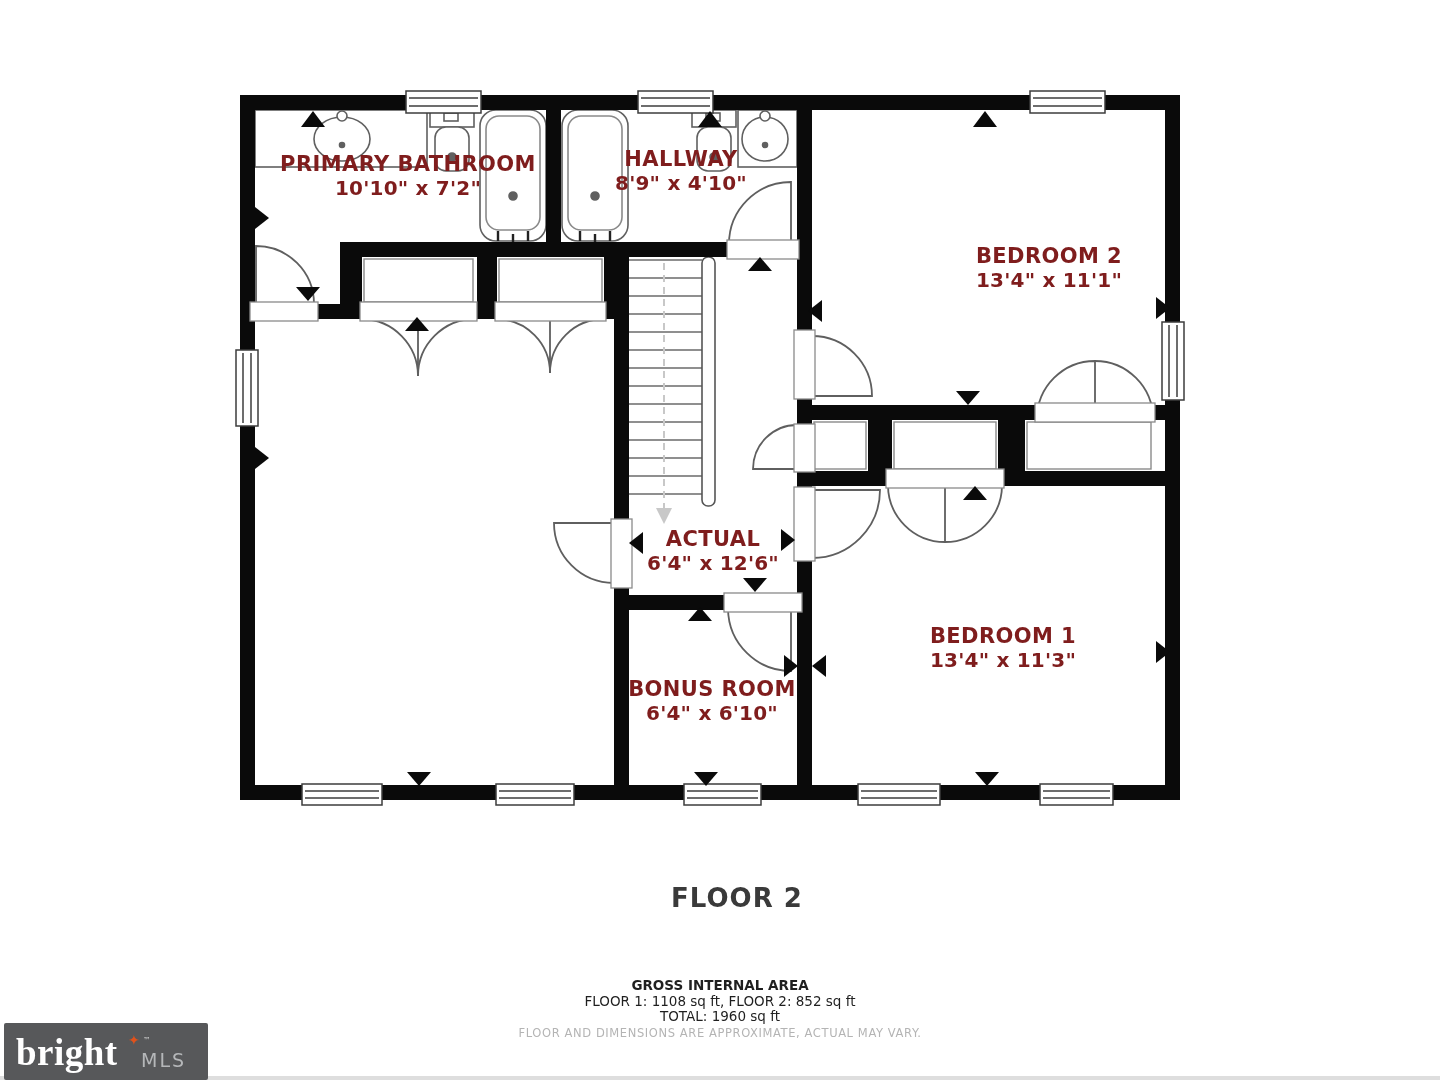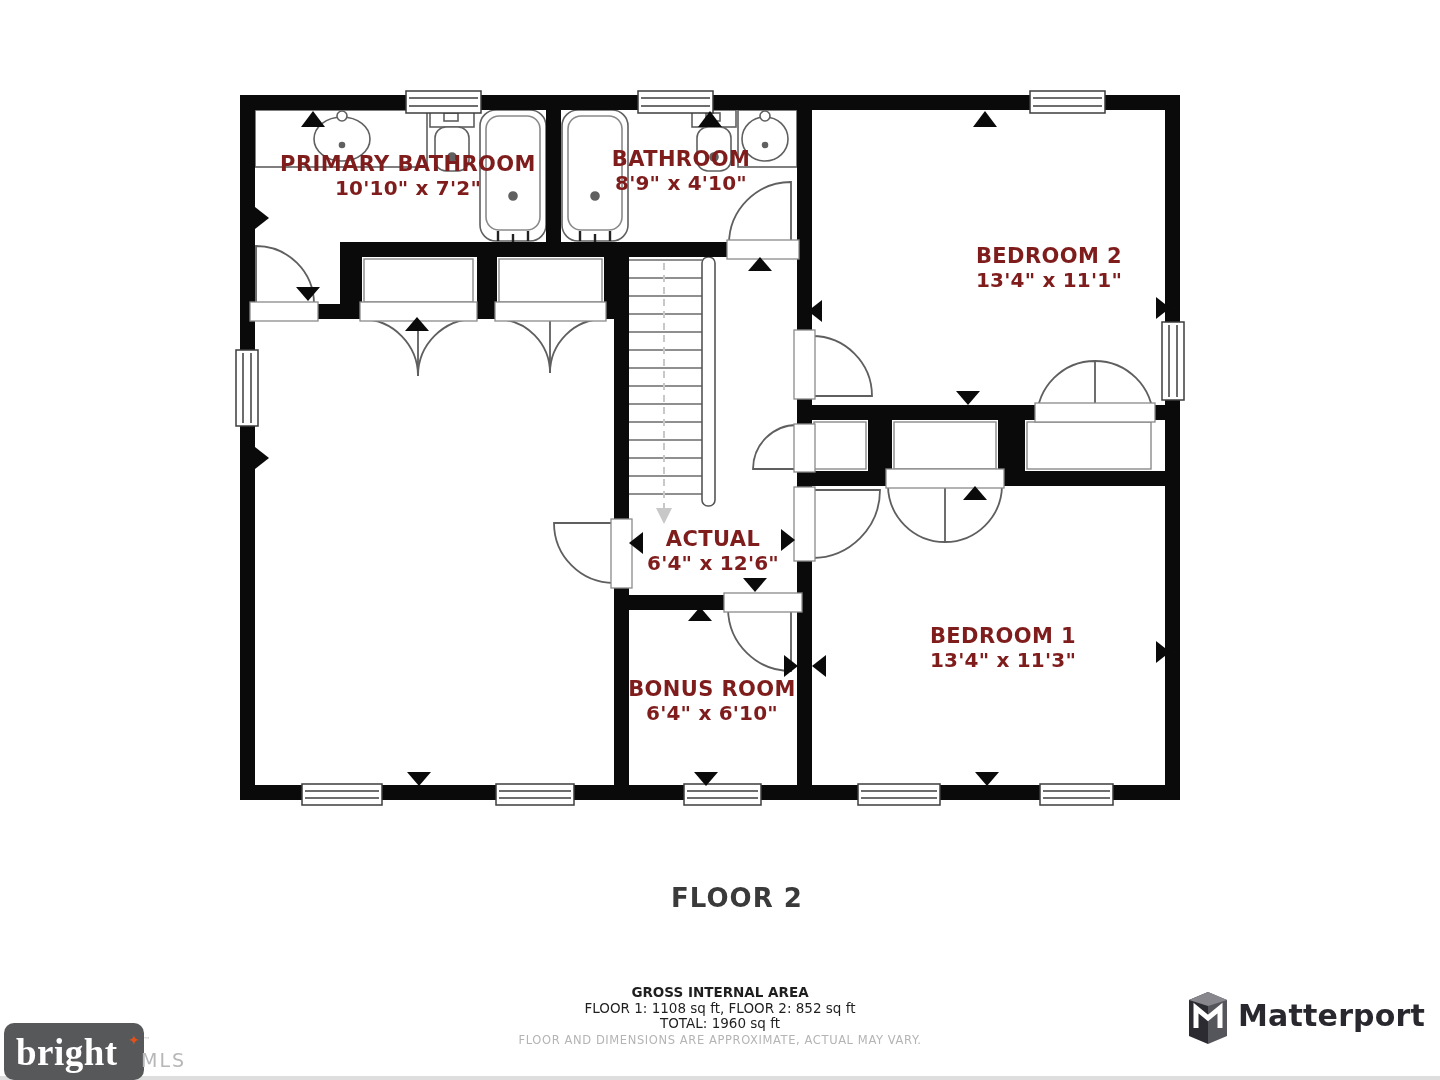--- a/index.html
+++ b/index.html
@@ -6,26 +6,26 @@
   #stage{position:relative;width:1440px;height:1080px;background:#ffffff;overflow:hidden;
          font-family:"DejaVu Sans","Liberation Sans",sans-serif;}
   #plan-svg{position:absolute;left:0;top:0;}
   .room-label{position:absolute;transform:translate(-50%,-50%);text-align:center;
               color:#7f1d1d;font-weight:bold;white-space:nowrap;}
   .room-name{font-size:21px;letter-spacing:.4px;}
   .room-dims{font-size:20px;letter-spacing:.2px;}
   .floor-title{position:absolute;left:737px;top:898px;transform:translate(-50%,-50%);
                font-size:26px;font-weight:bold;color:#3a3a3a;letter-spacing:1px;}
   .area-block{position:absolute;left:720px;top:978px;transform:translate(-50%,0);
-              text-align:center;color:#1f1f1f;line-height:15.5px;margin-top:7px;}
+              text-align:center;color:#1f1f1f;line-height:15.5px;}
   .area-title{font-size:13.5px;font-weight:bold;}
   .area-line{font-size:13.5px;}
   .area-disclaimer{font-size:11.5px;color:#b4b4b4;letter-spacing:.6px;margin-top:1px;}
-  .bright-box{position:absolute;left:4px;top:1023px;width:140px;height:57px;background:#57585a;
-              border-radius:10px;text-decoration:underline;}
+  .bright-box{position:absolute;left:4px;top:1023px;width:204px;height:57px;background:#57585a;
+              border-radius:2px;text-decoration:underline;}
   .bright-word{position:absolute;left:12px;top:8px;font-family:"Liberation Serif","DejaVu Serif",serif;
                font-weight:bold;font-size:37px;color:#ffffff;letter-spacing:.5px;}
   .bright-star{position:absolute;left:124px;top:9px;color:#e0521c;font-size:14px;}
   .bright-tm{position:absolute;left:139px;top:13px;color:#cccccc;font-size:8px;}
   .bright-mls{position:absolute;left:137px;top:26px;font-size:19px;color:#b5b7b9;letter-spacing:2px;
               font-family:"DejaVu Sans","Liberation Sans",sans-serif;}
   .matterport{position:absolute;left:1186px;top:990px;width:240px;height:56px;}
   .matterport-text{position:absolute;left:52px;top:8px;font-size:30px;font-weight:bold;color:#28282e;
                    letter-spacing:.2px;}
   .bottom-strip{position:absolute;left:0;top:1076px;width:1440px;height:4px;background:#dedede;}
@@ -268,21 +268,21 @@
       <polygon points="694,772 718,772 706,786"></polygon>
       <polygon points="975,772 999,772 987,786"></polygon>
     </g>
   </svg>
 
   <div class="room-label" style="left:408px;top:176px;">
     <div class="room-name">PRIMARY BATHROOM</div>
     <div class="room-dims">10'10" x 7'2"</div>
   </div>
   <div class="room-label" style="left:681px;top:171px;">
-    <div class="room-name">BATHROOM</div>
+    <div class="room-name">HALLWAY</div>
     <div class="room-dims">8'9" x 4'10"</div>
   </div>
   <div class="room-label" style="left:1049px;top:268px;">
     <div class="room-name">BEDROOM 2</div>
     <div class="room-dims">13'4" x 11'1"</div>
   </div>
   <div class="room-label" style="left:713px;top:551px;">
     <div class="room-name">ACTUAL</div>
     <div class="room-dims">6'4" x 12'6"</div>
   </div>
@@ -306,23 +306,14 @@
 
   <div class="bottom-strip"></div>
 
   <div class="bright-box">
     <span class="bright-word">bright</span>
     <span class="bright-star">✦</span>
     <span class="bright-tm">™</span>
     <span class="bright-mls">MLS</span>
   </div>
 
-  <div class="matterport">
-    <svg width="48" height="52" viewBox="0 0 48 52" style="position:absolute;left:0;top:2px;">
-      <polygon points="3,8 22,0 22,52 3,44" fill="#2b2b31"></polygon>
-      <polygon points="22,0 41,8 41,44 22,52" fill="#55555c"></polygon>
-      <polygon points="3,8 22,14 41,8 22,0" fill="#87878d"></polygon>
-      <path d="M10,36 V16 L22,26 L34,16 V36" fill="none" stroke="#ffffff" stroke-width="5" stroke-linejoin="miter"></path>
-    </svg>
-    <span class="matterport-text">Matterport</span>
-  </div>
 
 </div>
 
 </body></html>

